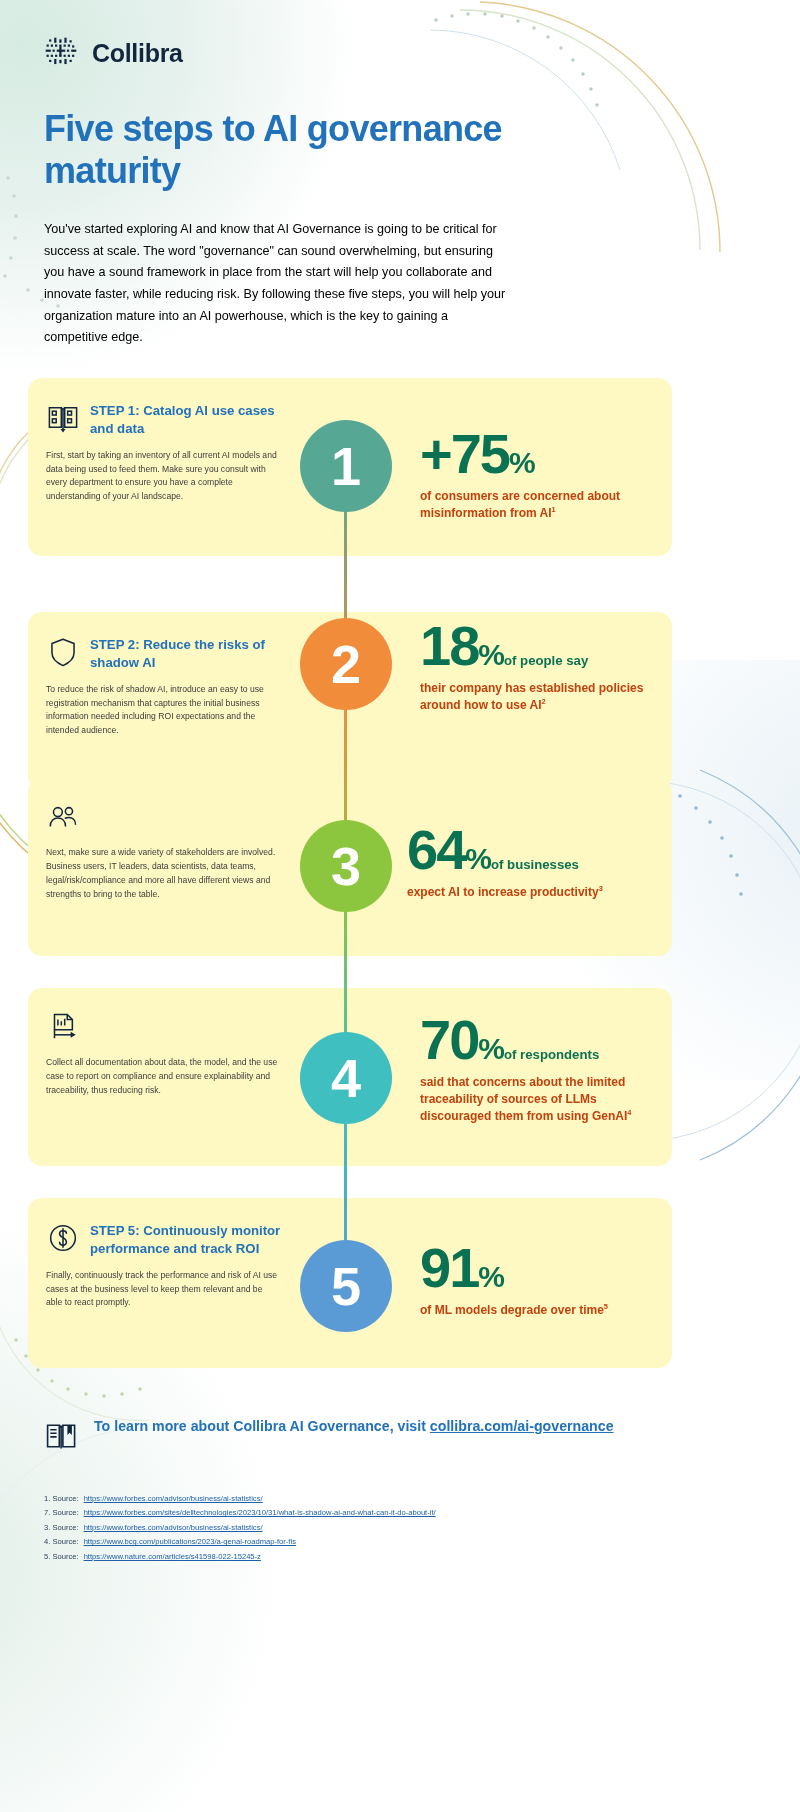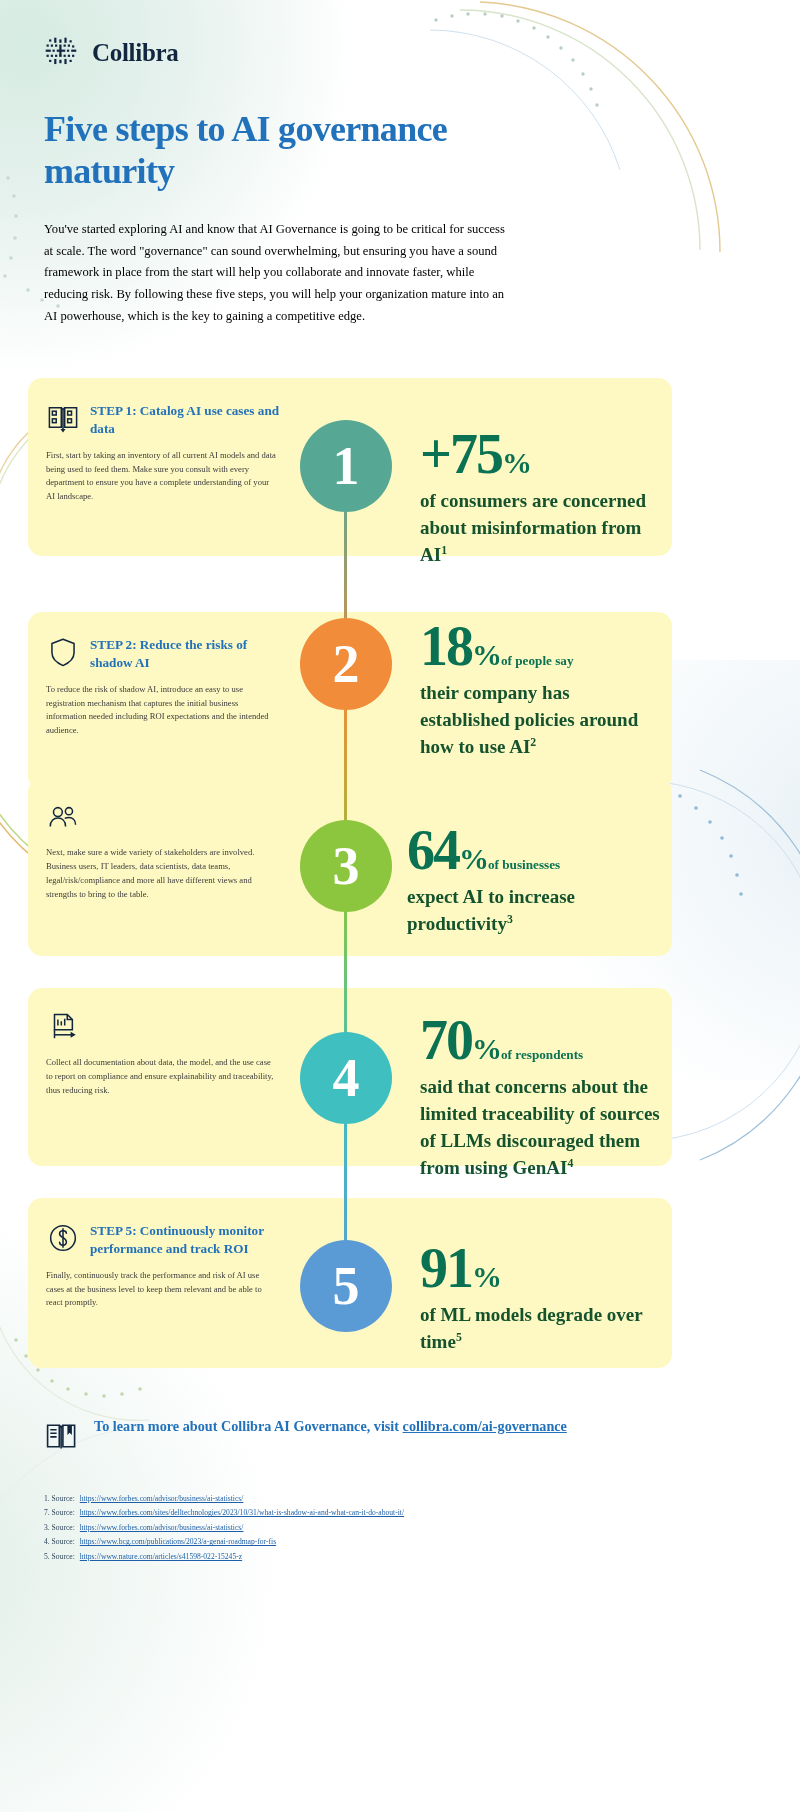--- a/index.html
+++ b/index.html
@@ -3,21 +3,21 @@
 <meta charset="utf-8">
 <style>
   * { box-sizing: border-box; margin: 0; padding: 0; }
   body {
     width: 800px; height: 1812px;
     font-family: "Liberation Sans", sans-serif;
     background: #ffffff;
     position: relative;
     overflow: hidden;
   }
-  #page { position: relative; width: 800px; height: 1812px; font-family: Liberation Serif, serif; }
+  #page { position: relative; width: 800px; height: 1812px; }
 
   
   .bg-layer { position: absolute; inset: 0; pointer-events: none; z-index: 0; }
   .grad-tl {
     position: absolute; left: -60px; top: -40px; width: 420px; height: 420px;
     background: radial-gradient(circle at 20% 20%, #d6ebe2 0%, #e7f2ee 35%, rgba(255,255,255,0) 70%);
   }
   .grad-bl {
     position: absolute; left: -120px; top: 1200px; width: 420px; height: 620px;
     background: radial-gradient(circle at 10% 60%, #e0eee7 0%, rgba(255,255,255,0) 68%);
@@ -74,21 +74,21 @@
 
   
   .stat { position: absolute; color: #0a7252; }
   .stat .big {
     font-size: 56px; font-weight: 700; letter-spacing: -2px; line-height: 1;
     color: #0a7252; display: inline;
   }
   .stat .pct { font-size: 30px; font-weight: 700; letter-spacing: -1px; display: inline; }
   .stat .tail { font-size: 13.2px; font-weight: 700; line-height: 1.42; display: inline; }
   .stat .cap {
-    font-size: 19px; font-weight: 700; line-height: 1.42; color: #14532d;
+    font-size: 12px; font-weight: 700; line-height: 1.42; color: #c2410c;
     margin-top: 6px;
   }
   .stat sup { font-size: 0.62em; vertical-align: super; }
 
   
   .cta { position: absolute; left: 44px; top: 1418px; display: flex; gap: 14px; }
   .cta-icon { width: 36px; height: 36px; }
   .cta-text { font-size: 14.2px; font-weight: 700; color: #2171bb; }
   .cta-text a { color: #2171bb; text-decoration: underline; }
 

